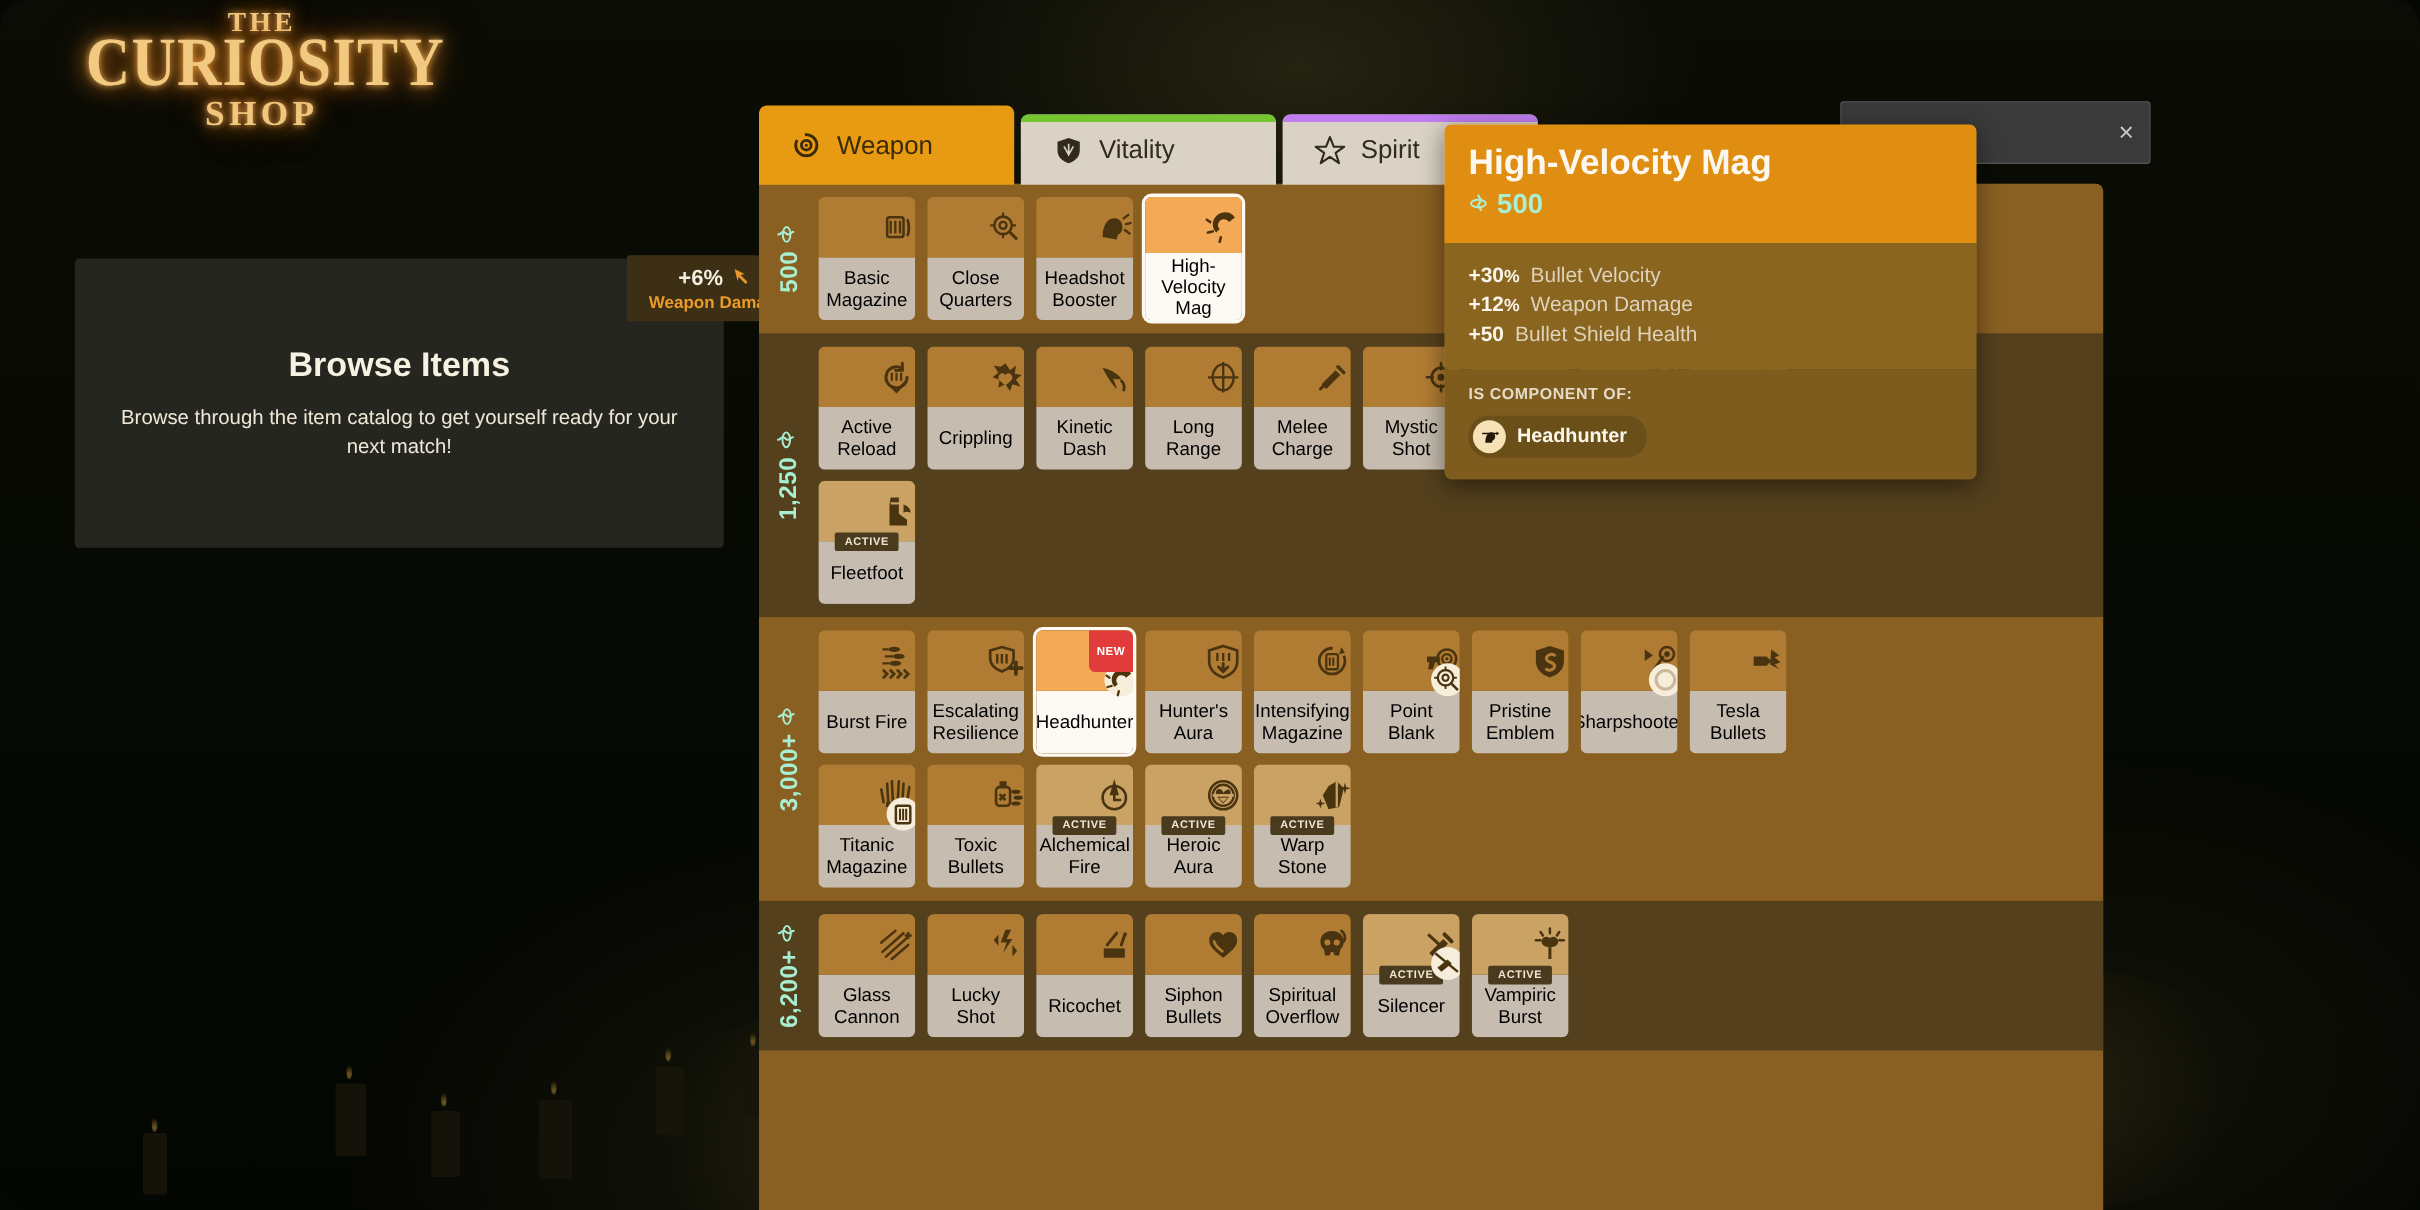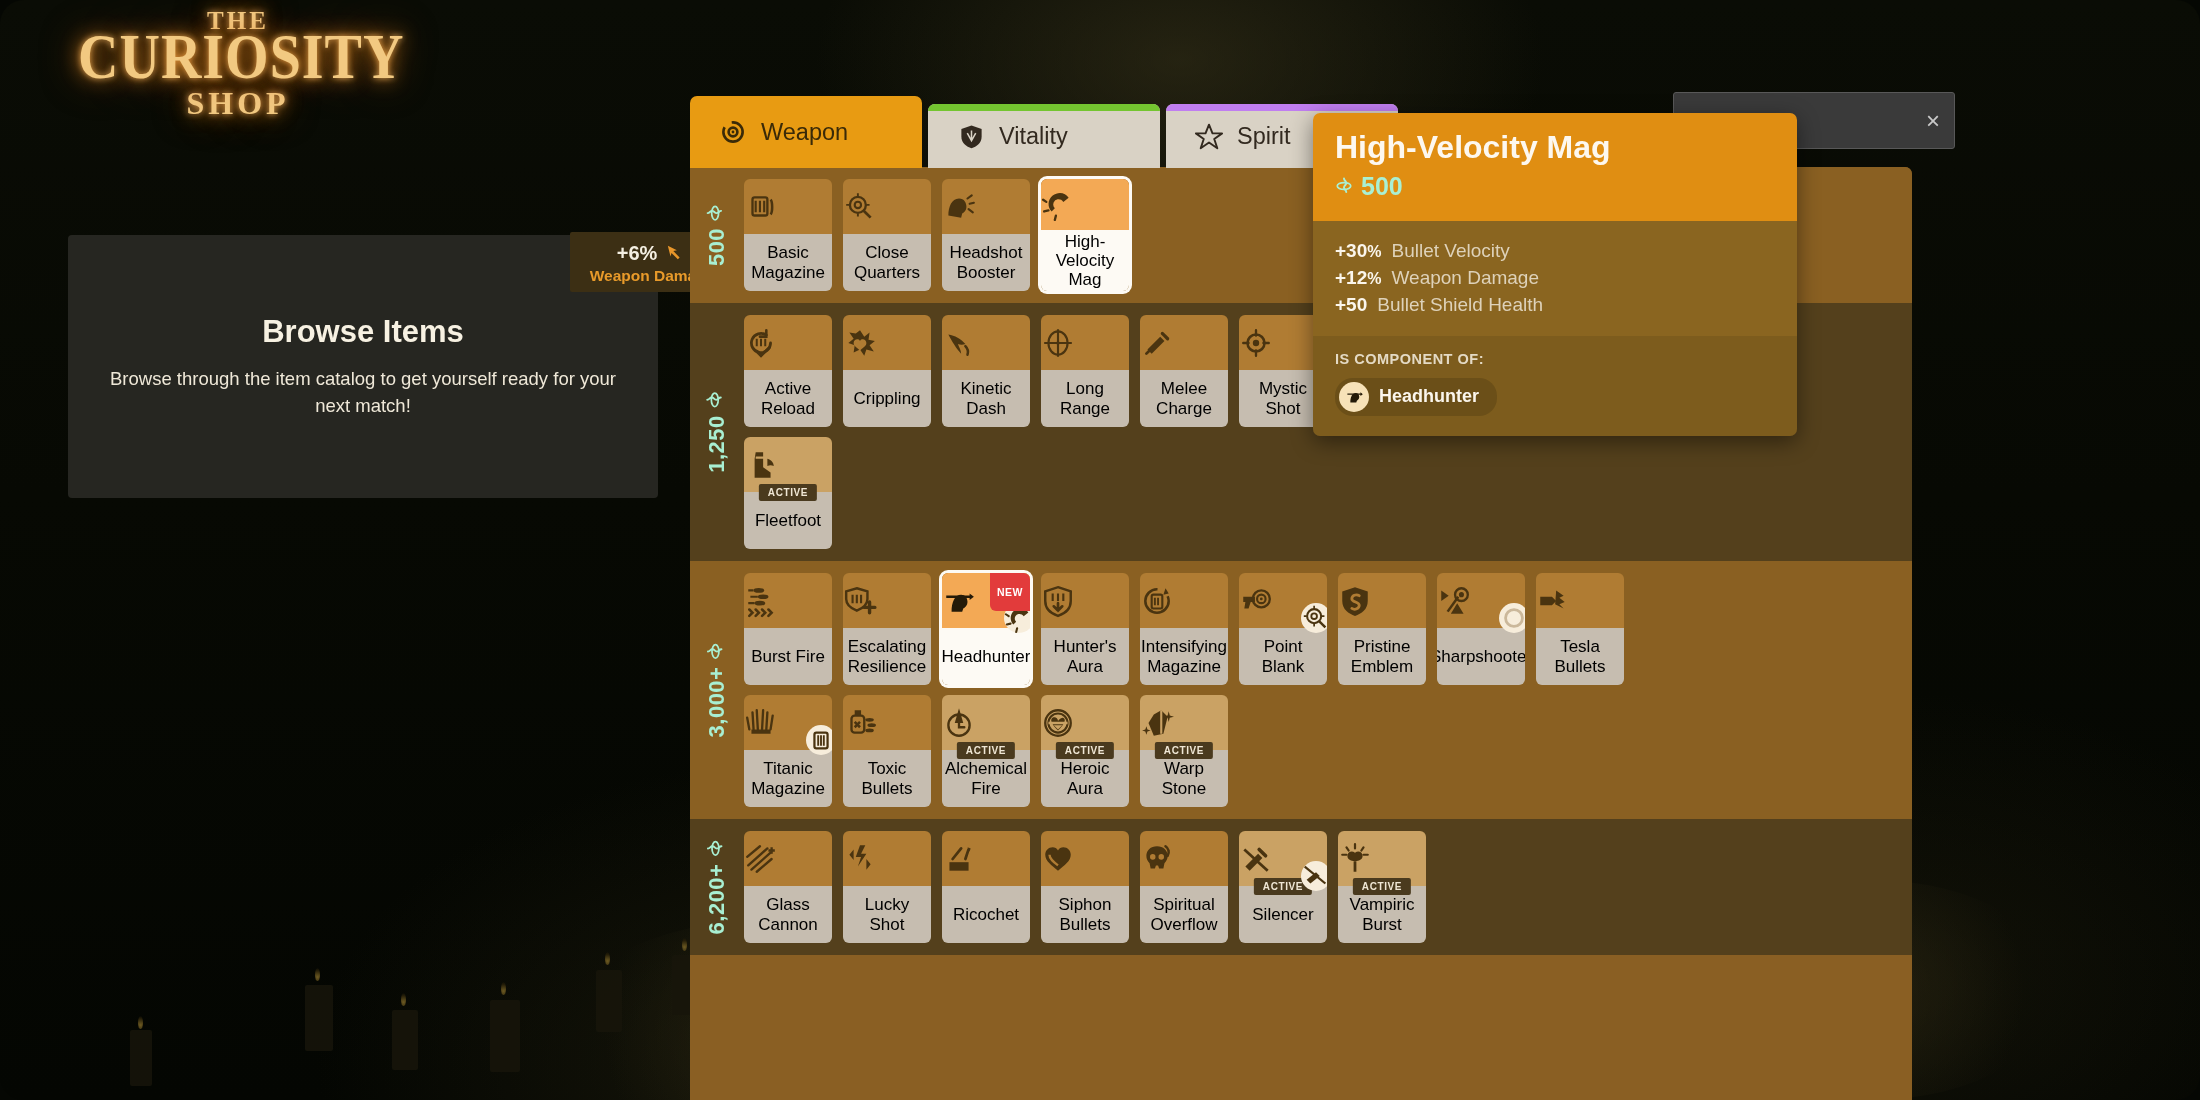--- a/index.html
+++ b/index.html
@@ -135,21 +135,21 @@
     border-radius: 6px;
     overflow: hidden;
     display: flex; flex-direction: column;
     position: relative;
     cursor: pointer;
     flex: 0 0 88px;
   }
   .item .it-top {
     height: 55px; position: relative;
     background: #b07c33;
-    display:flex; align-items:center; justify-content:flex-start;
+    display:flex; align-items:center; justify-content:flex-end;
   }
   .item.active-variant .it-top { background: #caa264; }
   .item .it-bot {
     flex: 1;
     background: #c6bdb0;
     display: flex; align-items: center; justify-content: center;
     text-align: center; padding: 2px 3px;
   }
   .item .it-name {
     font-size: 17px; color: #000000; line-height: 1.12; font-weight: 500;

